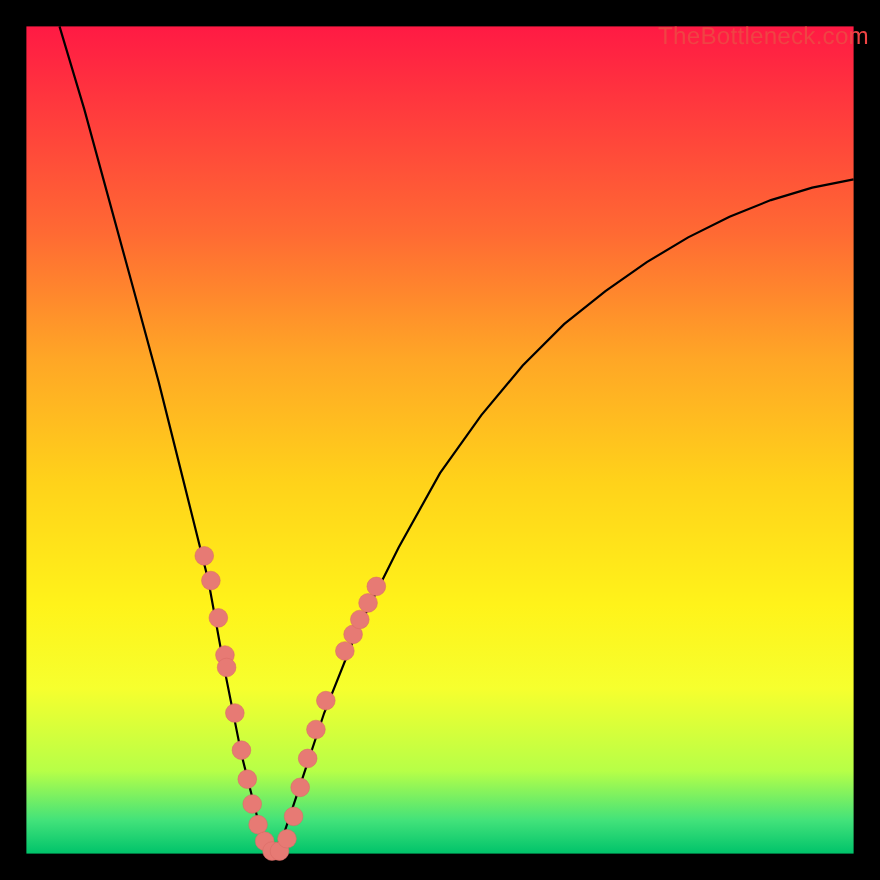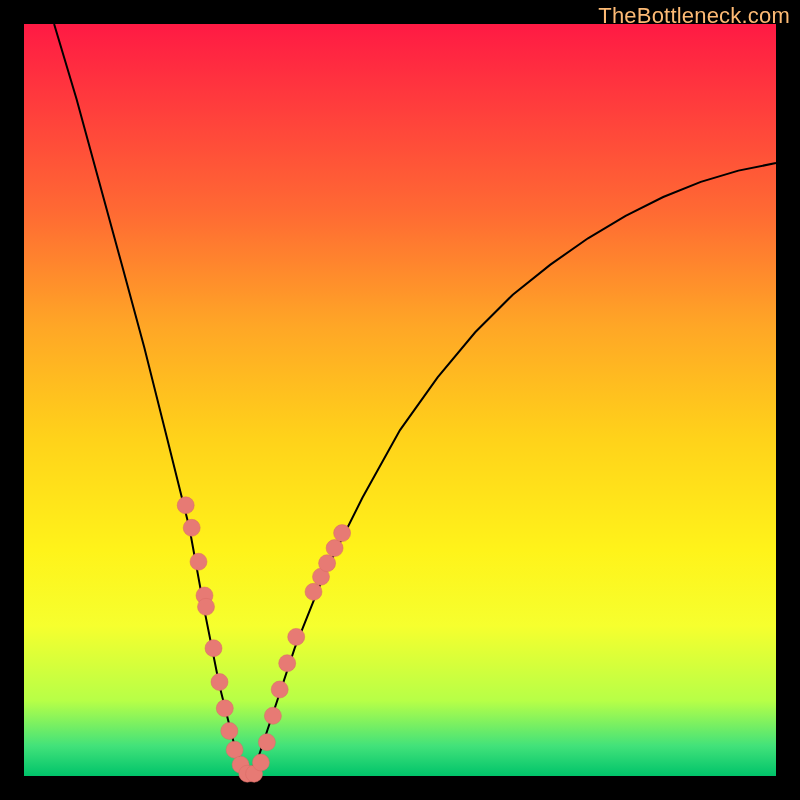--- a/index.html
+++ b/index.html
@@ -24,23 +24,23 @@
       #ffa626 40%,
       #ffd21a 55%,
       #fff31a 70%,
       #f6ff2e 80%,
       #b7ff47 90%,
       #42e27a 96%,
       #00c36a 100%);
   }
   .watermark {
     position: absolute;
-    top: 3px;
+    top: 20px;
     right: 10px;
-    color: #fdba74;
+    color: #ef4444;
     font-size: 22px;
     font-weight: 500;
     letter-spacing: 0.2px;
     user-select: none;
   }
   svg.plot {
     position: absolute;
     left: 0;
     top: 0;
     width: 752px;

